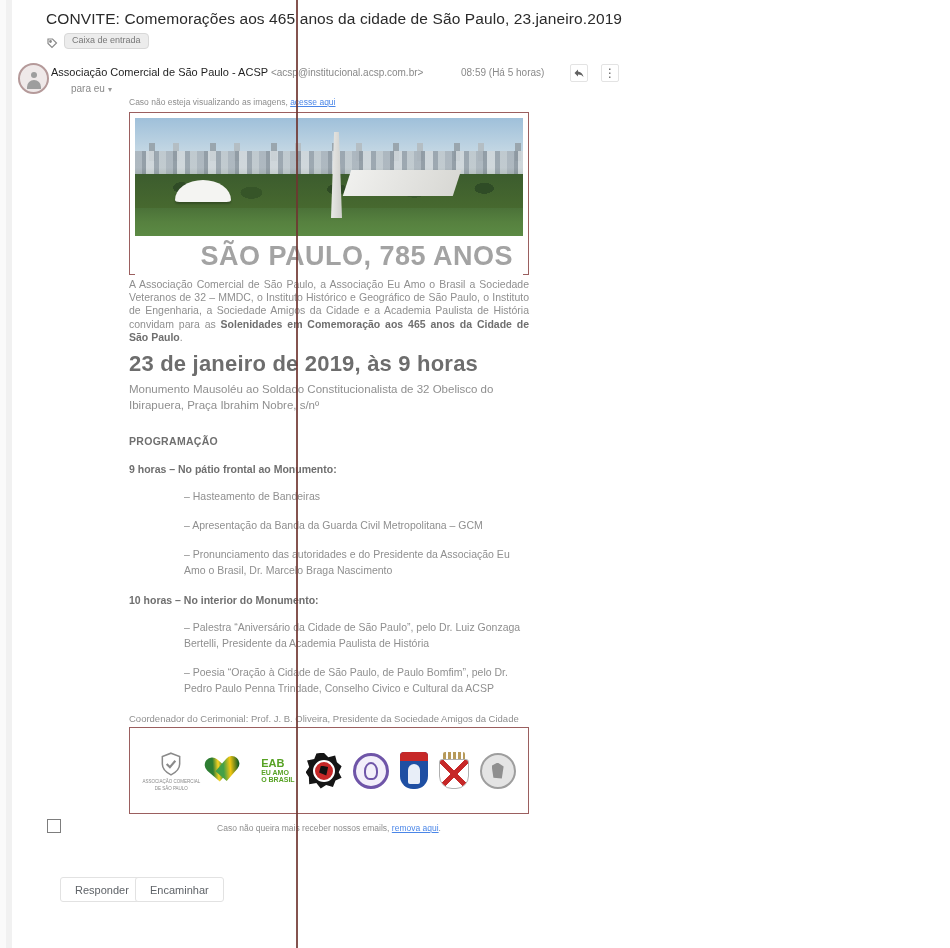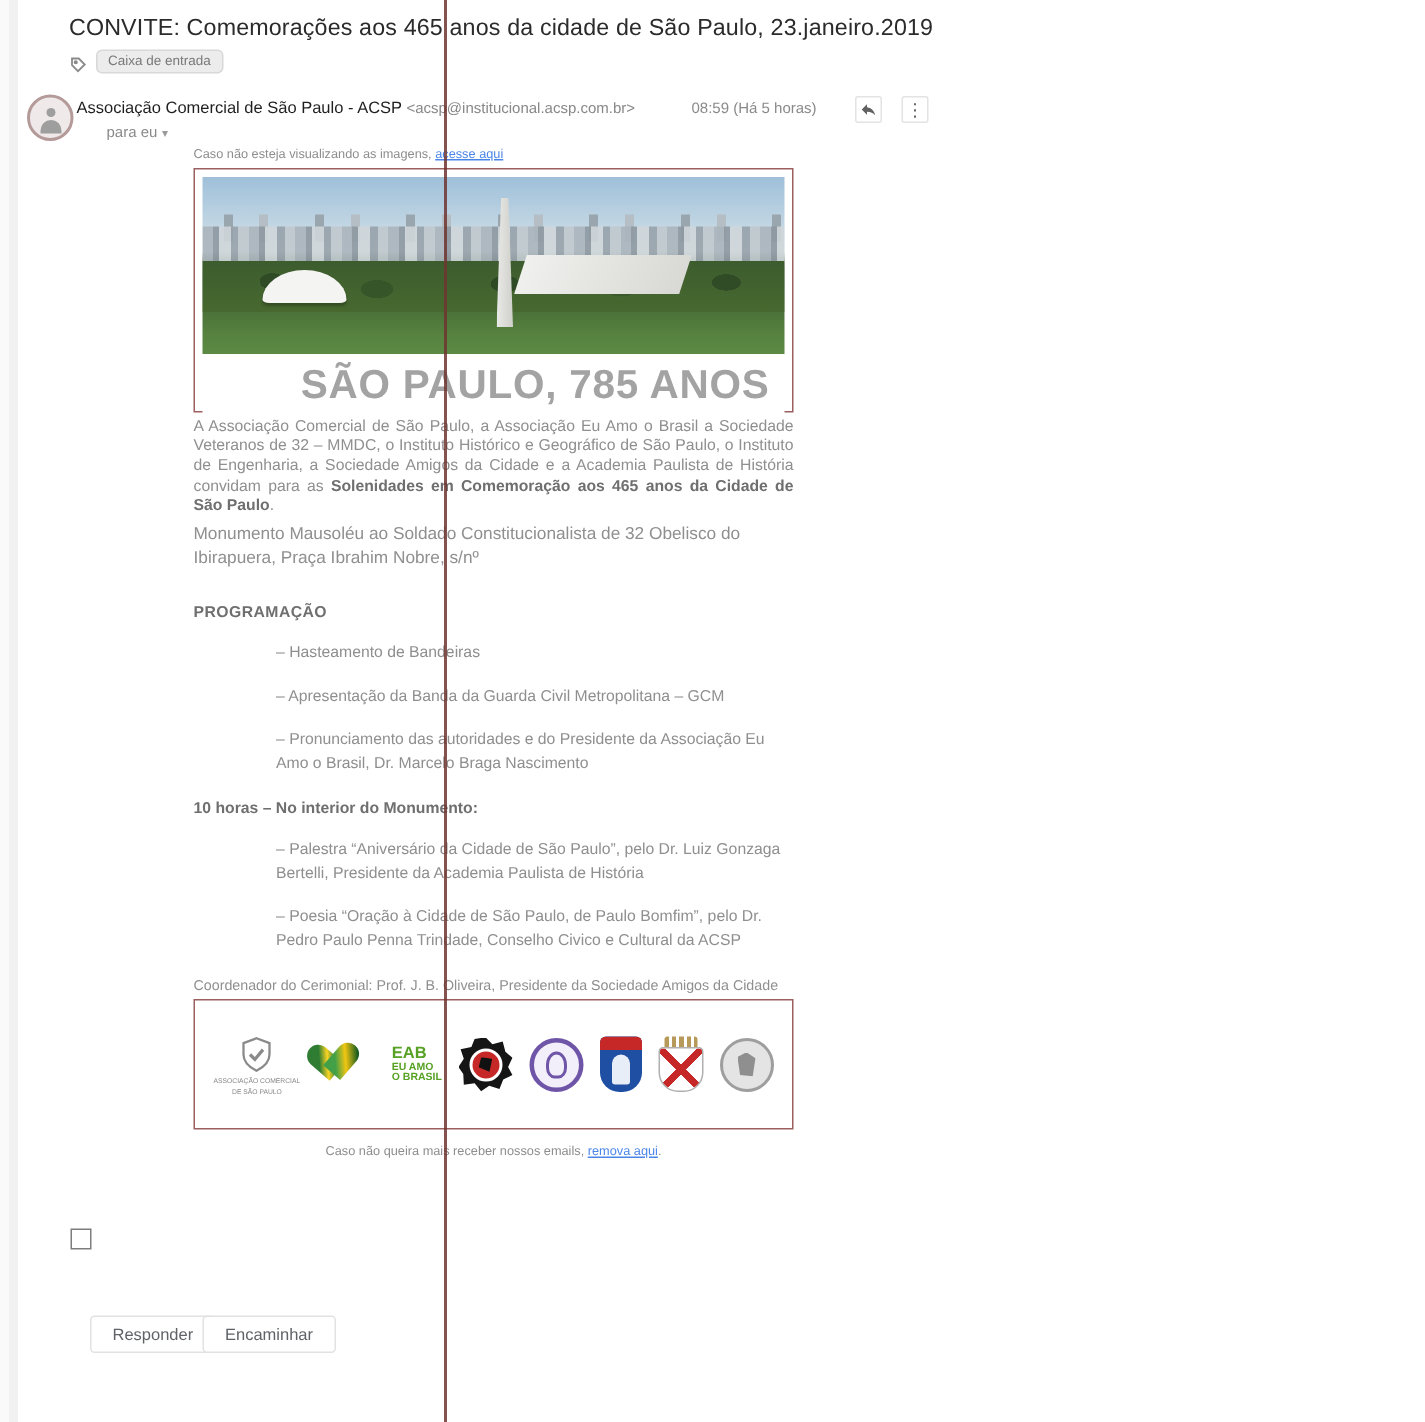--- a/index.html
+++ b/index.html
@@ -146,24 +146,26 @@
         <div class="trees"></div>
         <div class="dome"></div>
         <div class="pavilion"></div>
         <div class="obelisk"></div>
       </div>
       <div class="banner-caption">SÃO PAULO, 785 ANOS</div>
     </div>
 
     <p class="mailtext"><span>A Associação Comercial de São Paulo, a Associação Eu Amo o Brasil a Sociedade Veteranos de 32 – MMDC, o Instituto Histórico e Geográfico de São Paulo, o Instituto de Engenharia, a Sociedade Amigos da Cidade e a Academia Paulista de História convidam para as </span><b>Solenidades em Comemoração aos 465 anos da Cidade de São Paulo</b><span>.</span></p>
 
+    <div class="headline">23 de janeiro de 2019, às 9 horas</div>
     <div class="venue">Monumento Mausoléu ao Soldado Constitucionalista de 32 Obelisco do Ibirapuera, Praça Ibrahim Nobre, s/nº</div>
 
     <div class="progtitle">PROGRAMAÇÃO</div>
 
+    <div class="sessiontitle">9 horas – No pátio frontal ao Monumento:</div>
     <div class="progitem">– Hasteamento de Bandeiras</div>
     <div class="progitem">– Apresentação da Banda da Guarda Civil Metropolitana – GCM</div>
     <div class="progitem">– Pronunciamento das autoridades e do Presidente da Associação Eu Amo o Brasil, Dr. Marcelo Braga Nascimento</div>
 
     <div class="sessiontitle">10 horas – No interior do Monumento:</div>
     <div class="progitem">– Palestra “Aniversário da Cidade de São Paulo”, pelo Dr. Luiz Gonzaga Bertelli, Presidente da Academia Paulista de História</div>
     <div class="progitem">– Poesia “Oração à Cidade de São Paulo, de Paulo Bomfim”, pelo Dr. Pedro Paulo Penna Trindade, Conselho Civico e Cultural da ACSP</div>
 
     <div class="coordinator">Coordenador do Cerimonial: Prof. J. B. Oliveira, Presidente da Sociedade Amigos da Cidade</div>
 

